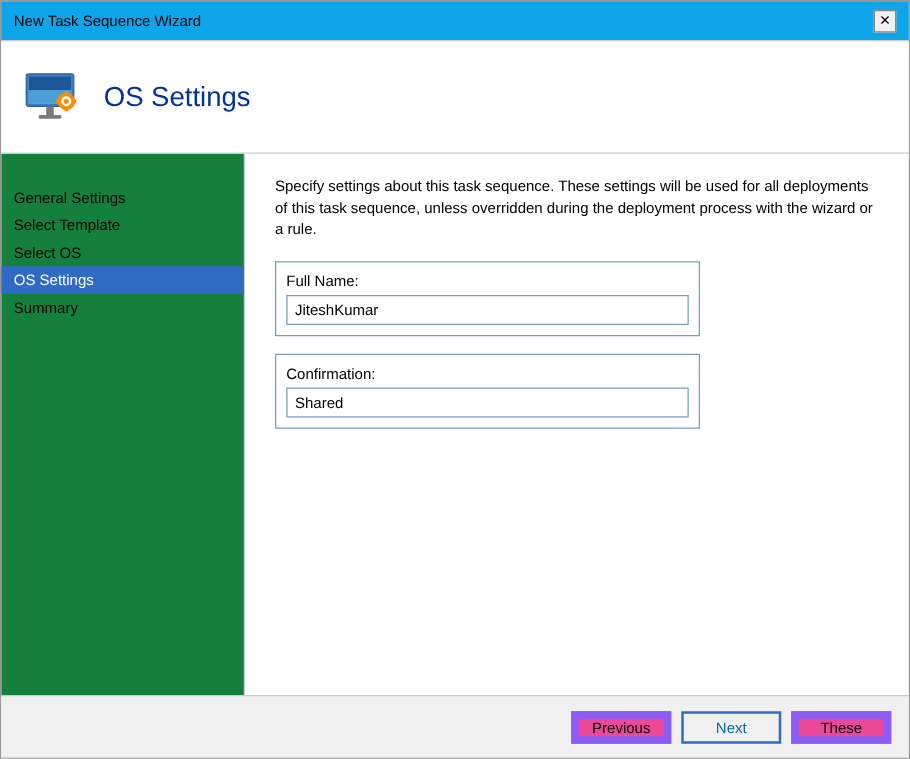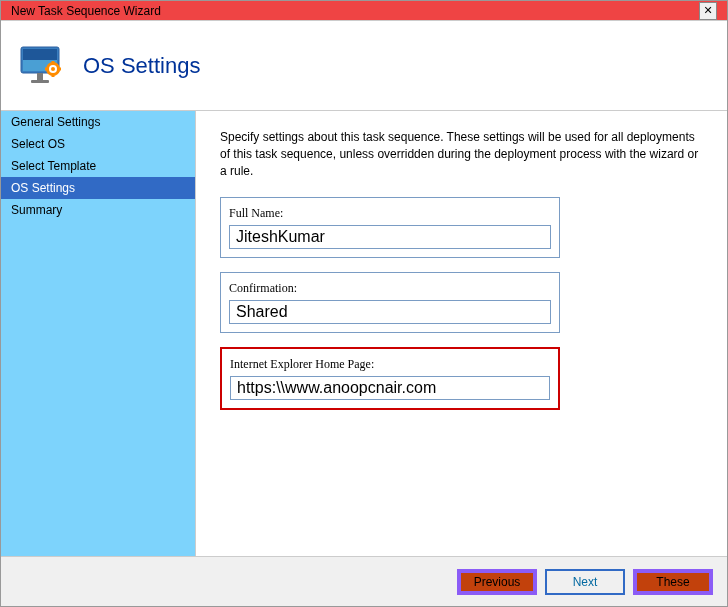--- a/index.html
+++ b/index.html
@@ -16,27 +16,27 @@
     .dialog {
       width: 728px;
       height: 607px;
       background: #f0f0f0;
       border: 1px solid #999;
       display: flex;
       flex-direction: column;
       box-shadow: 2px 2px 8px rgba(0,0,0,0.4);
     }
     .title-bar {
-      background: #ef4444;
+      background: #0ea5e9;
       border-bottom: 1px solid #ccc;
       padding: 6px 10px;
       display: flex;
       justify-content: space-between;
       align-items: center;
-      height: 20px;
+      height: 32px;
     }
     .title-bar-text {
       font-size: 12px;
       color: #000;
       font-weight: normal;
     }
     .close-btn {
       width: 18px;
       height: 18px;
       background: #f0f0f0;
@@ -67,23 +67,23 @@
       color: #003399;
       font-weight: normal;
     }
     .content-area {
       display: flex;
       flex: 1;
       overflow: hidden;
     }
     .sidebar {
       width: 195px;
-      background: #7dd3fc;
+      background: #15803d;
       border-right: 1px solid #ccc;
-      padding: 0 0;
+      padding: 24px 0;
       flex-shrink: 0;
     }
     .sidebar-item {
       padding: 4px 10px;
       cursor: pointer;
       font-size: 12px;
       color: #000;
     }
     .sidebar-item.active {
       background: #316ac5;
@@ -103,56 +103,55 @@
       line-height: 1.4;
     }
     .form-group {
       margin-bottom: 14px;
     }
     .form-label {
       font-size: 12px;
       color: #000;
       margin-bottom: 4px;
       display: block;
-      font-family: Liberation Serif, serif;
     }
     .form-input-container {
       border: 1px solid #7a9cc4;
       padding: 8px;
       width: 340px;
     }
     .form-input-container.highlight {
       border: 2px solid #cc0000;
     }
     .form-input-inner {
       width: 100%;
       height: 24px;
       border: 1px solid #7a9cc4;
       background: #fff;
       padding: 2px 6px;
-      font-size: 16px;
+      font-size: 12px;
       outline: none;
     }
     .footer {
       border-top: 1px solid #ccc;
       background: #f0f0f0;
       padding: 10px 14px;
       display: flex;
       justify-content: flex-end;
       align-items: center;
       gap: 8px;
       height: 50px;
     }
     .footer-btn {
       width: 80px;
       height: 26px;
       font-size: 12px;
       cursor: pointer;
-      border: 4px solid #8b5cf6;
-      background: #c2410c;
+      border: 6px solid #8b5cf6;
+      background: #ec4899;
       color: #000;
     }
     .footer-btn.primary {
       background: #f0f0f0;
       border: 2px solid #316ac5;
       color: #0369a1;
     }
     
     .monitor-icon {
       width: 50px;
@@ -195,22 +194,22 @@
         <rect x="41" y="26.5" width="3" height="3" fill="#ff8c00"></rect>
       </svg>
     </div>
     <span class="header-title">OS Settings</span>
   </div>
 
   <div class="content-area">
 
     <div class="sidebar">
       <div class="sidebar-item">General Settings</div>
+      <div class="sidebar-item">Select Template</div>
       <div class="sidebar-item">Select OS</div>
-      <div class="sidebar-item">Select Template</div>
       <div class="sidebar-item active">OS Settings</div>
       <div class="sidebar-item">Summary</div>
     </div>
 
     <div class="main-content">
       <p class="description-text">Specify settings about this task sequence.  These settings will be used for all deployments of this task sequence, unless overridden during the deployment process with the wizard or a rule.</p>
 
       <div class="form-group">
         <div class="form-input-container">
           <label class="form-label">Full Name:</label>
@@ -218,26 +217,20 @@
         </div>
       </div>
 
       <div class="form-group">
         <div class="form-input-container">
           <label class="form-label">Confirmation:</label>
           <input class="form-input-inner" type="text" value="Shared" style="">
         </div>
       </div>
 
-      <div class="form-group">
-        <div class="form-input-container highlight">
-          <label class="form-label">Internet Explorer Home Page:</label>
-          <input class="form-input-inner" type="text" value="https:\\www.anoopcnair.com" style="">
-        </div>
-      </div>
     </div>
   </div>
 
   <div class="footer">
     <button class="footer-btn">Previous</button>
     <button class="footer-btn primary">Next</button>
     <button class="footer-btn">These</button>
   </div>
 </div>
 

